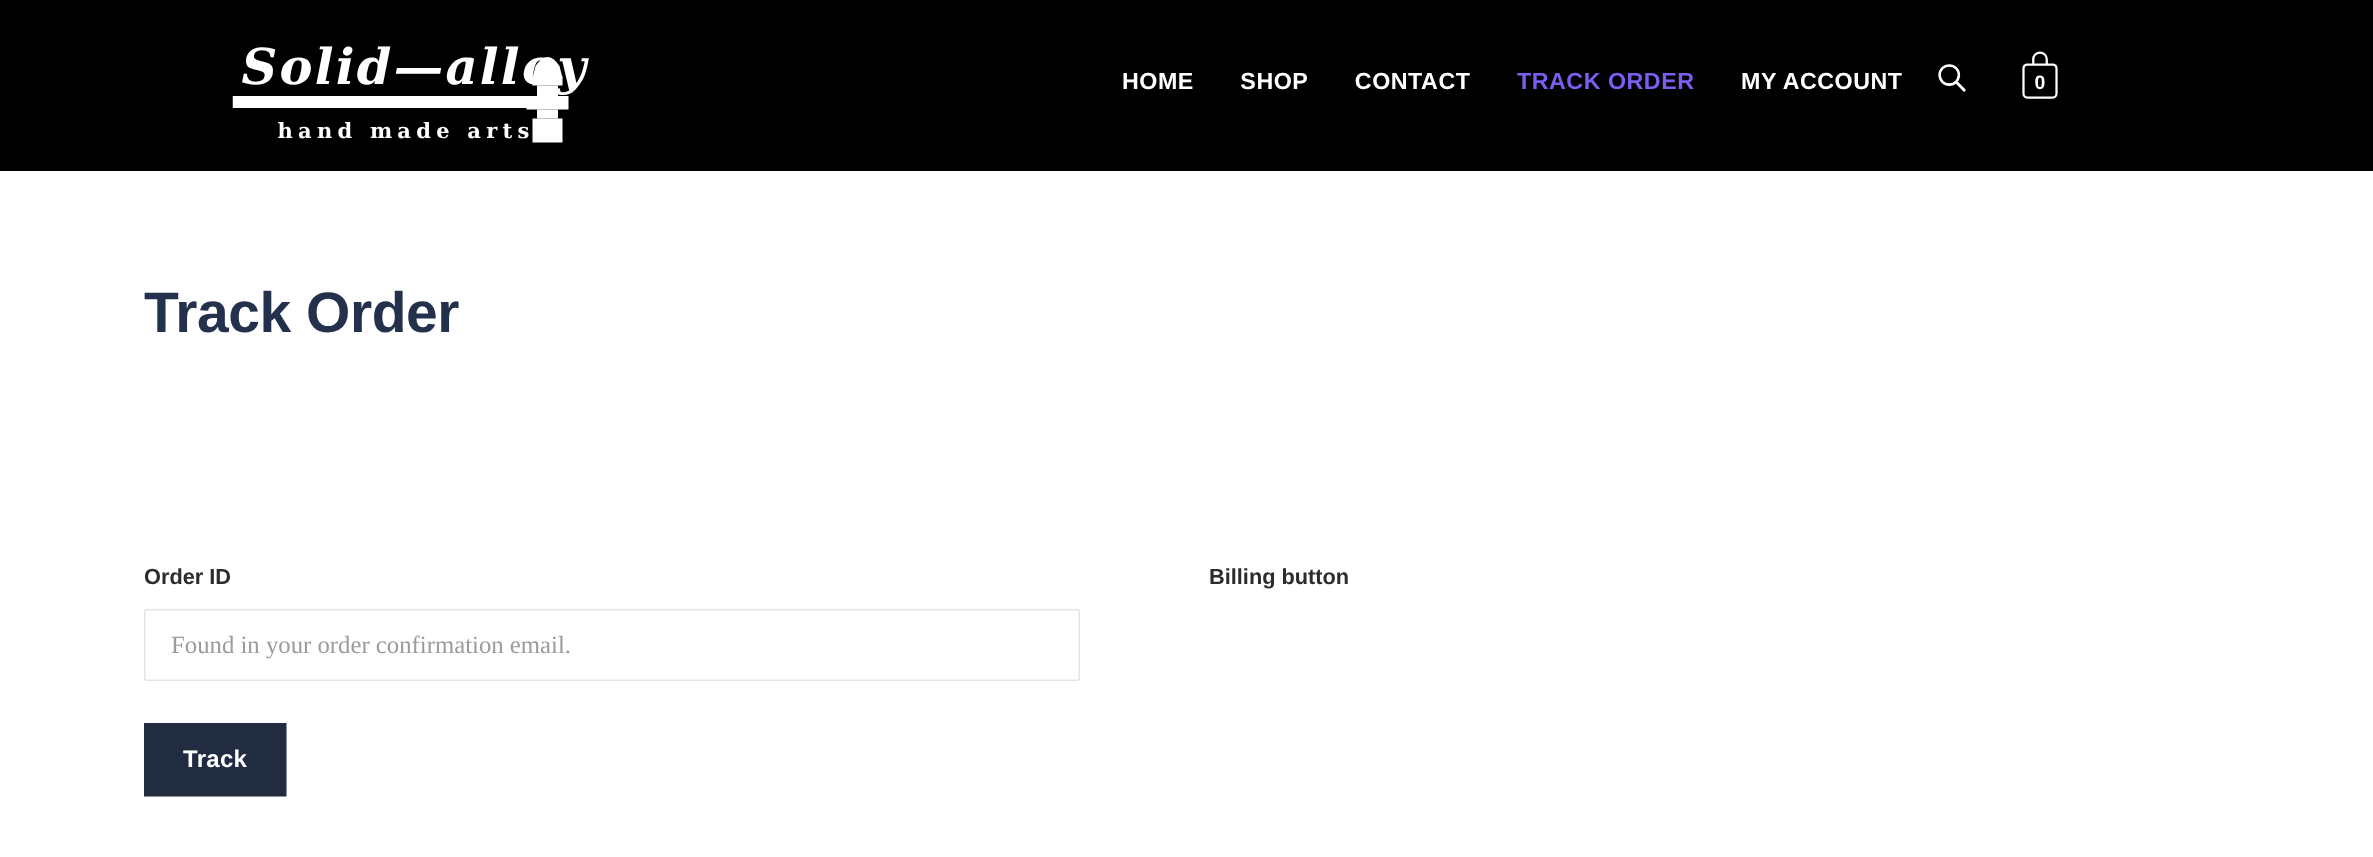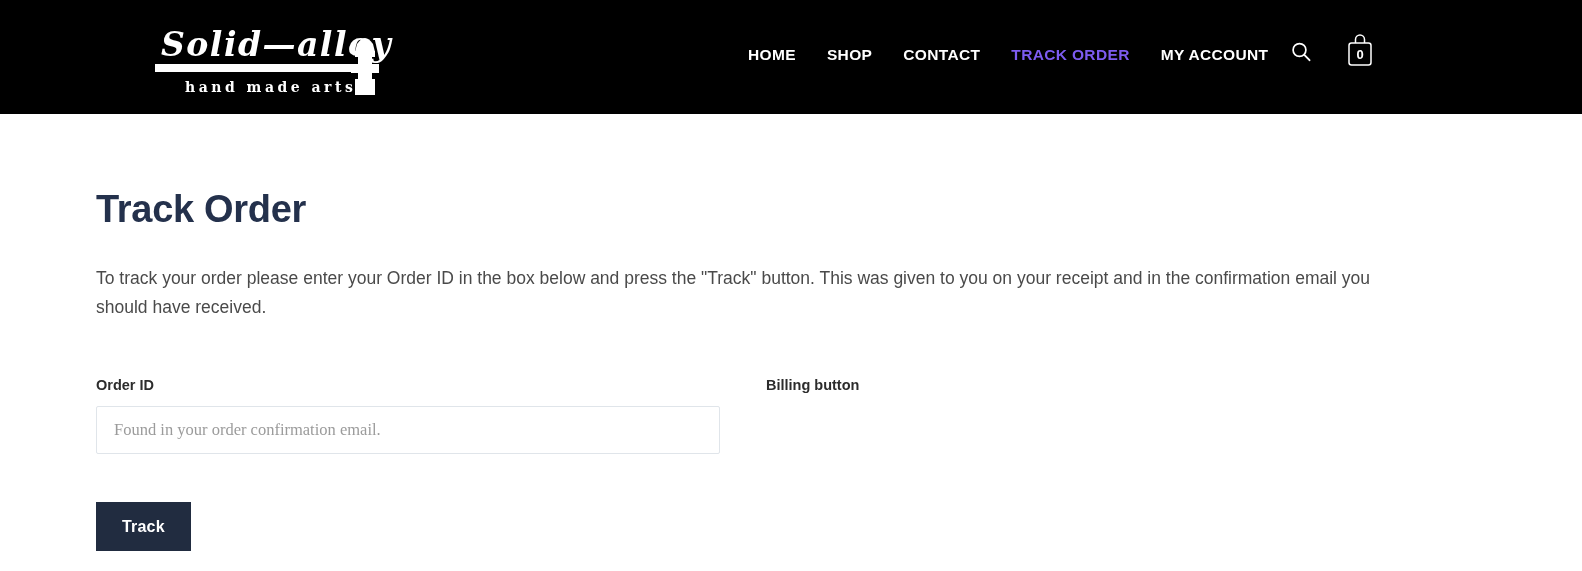--- a/index.html
+++ b/index.html
@@ -117,21 +117,21 @@
     max-width: 1310px;
     margin: 0;
   }
 
   .track-form {
     position: absolute;
     left: 0;
     top: 190px;
     width: 1340px;
     display: flex;
-    gap: 46px;
+    gap: 86px;
   }
 
   .field-col { width: 624px; }
 
   .field-label {
     display: block;
     color: #2c2c2c;
     font-size: 14.5px;
     font-weight: 700;
     line-height: 18px;
@@ -149,21 +149,21 @@
     font-family: Liberation Serif, serif;
     font-size: 16.5px;
     color: #333333;
     outline: none;
   }
   .field-input::placeholder { color: #9b9b9b; }
 
   .submit-row {
     position: absolute;
     left: 0;
-    top: 316px;
+    top: 296px;
   }
 
   .track-button {
     display: inline-block;
     background: #212c40;
     color: #ffffff;
     border: none;
     border-radius: 0;
     font-family: "Liberation Sans", sans-serif;
     font-size: 16px;
@@ -226,21 +226,20 @@
     </button>
 
   </div>
 </header>
 
 <main class="page-main">
   <div class="content-wrap">
 
     <h1 class="page-title">Track Order</h1>
 
-    <p class="intro-text">To track your order please enter your Order ID in the box below and press the "Track" button. This was given to you on your receipt and in the confirmation email you should have received.</p>
 
     <form class="track-form">
 
       <div class="field-col">
         <label class="field-label">Order ID</label>
         <input class="field-input" type="text" placeholder="Found in your order confirmation email." style="">
       </div>
 
       <div class="field-col">
         <label class="field-label">Billing button</label>

